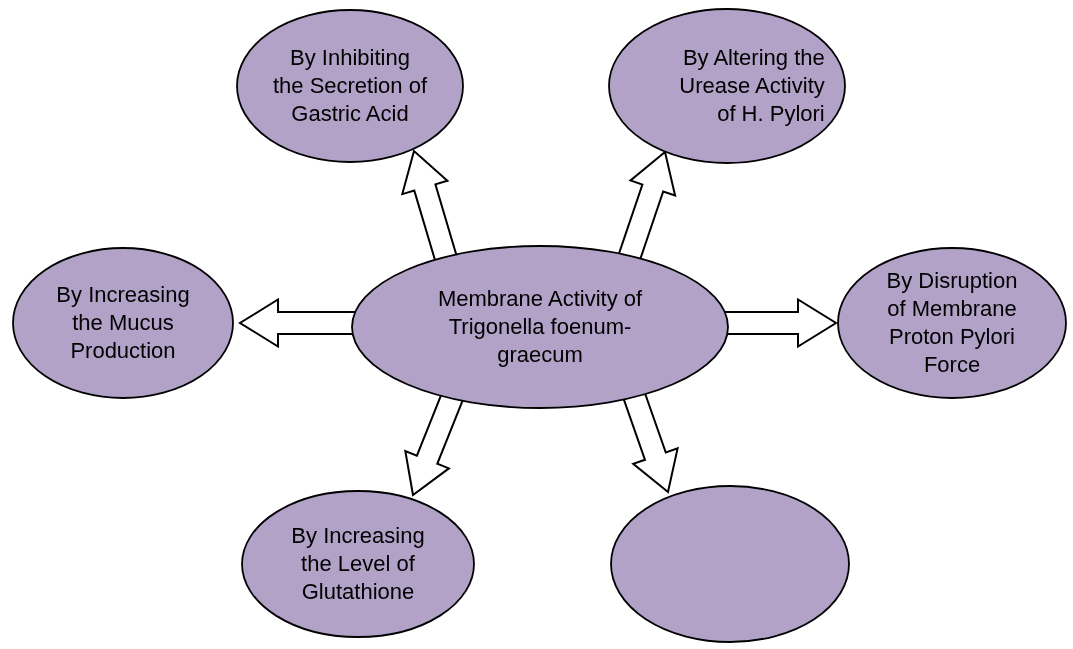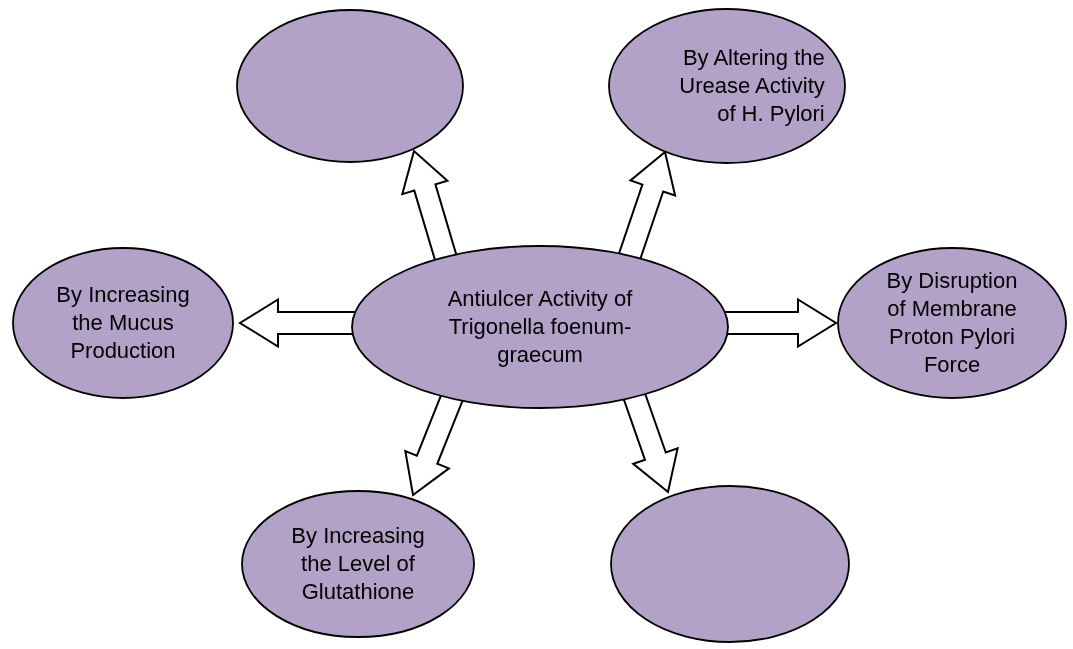--- a/index.html
+++ b/index.html
@@ -66,20 +66,25 @@
 
     <ellipse class="node" cx="350" cy="86" rx="113" ry="76"></ellipse>
     <ellipse class="node" cx="727" cy="86" rx="118" ry="77"></ellipse>
     <ellipse class="node" cx="123" cy="323" rx="110" ry="75"></ellipse>
     <ellipse class="node" cx="952" cy="323" rx="114" ry="75"></ellipse>
     <ellipse class="node" cx="540" cy="327" rx="188" ry="81"></ellipse>
     <ellipse class="node" cx="358" cy="564" rx="116" ry="73"></ellipse>
     <ellipse class="node" cx="730" cy="564" rx="119" ry="78"></ellipse>
   </svg>
 
+  <div class="label" style="left:237px; top:10px;  width:226px; height:152px;">
+    <span>By Inhibiting
+the Secretion of
+Gastric Acid</span>
+  </div>
 
   <div class="label" style="left:634px; top:9px;   width:236px; height:154px;text-align:right;">
     <span>By Altering the
 Urease Activity
 of H. Pylori</span>
   </div>
 
   <div class="label" style="left:13px;  top:248px; width:220px; height:150px;">
     <span>By Increasing
 the Mucus
@@ -87,21 +92,21 @@
   </div>
 
   <div class="label" style="left:838px; top:248px; width:228px; height:150px;">
     <span>By Disruption
 of Membrane
 Proton Pylori
 Force</span>
   </div>
 
   <div class="label" style="left:352px; top:246px; width:376px; height:162px;">
-    <span>Antiulcer Activity of</span>
+    <span>Membrane Activity of</span>
     <span class="italic">Trigonella foenum-
 graecum</span>
   </div>
 
   <div class="label" style="left:242px; top:491px; width:232px; height:146px;">
     <span>By Increasing
 the Level of
 Glutathione</span>
   </div>
 

